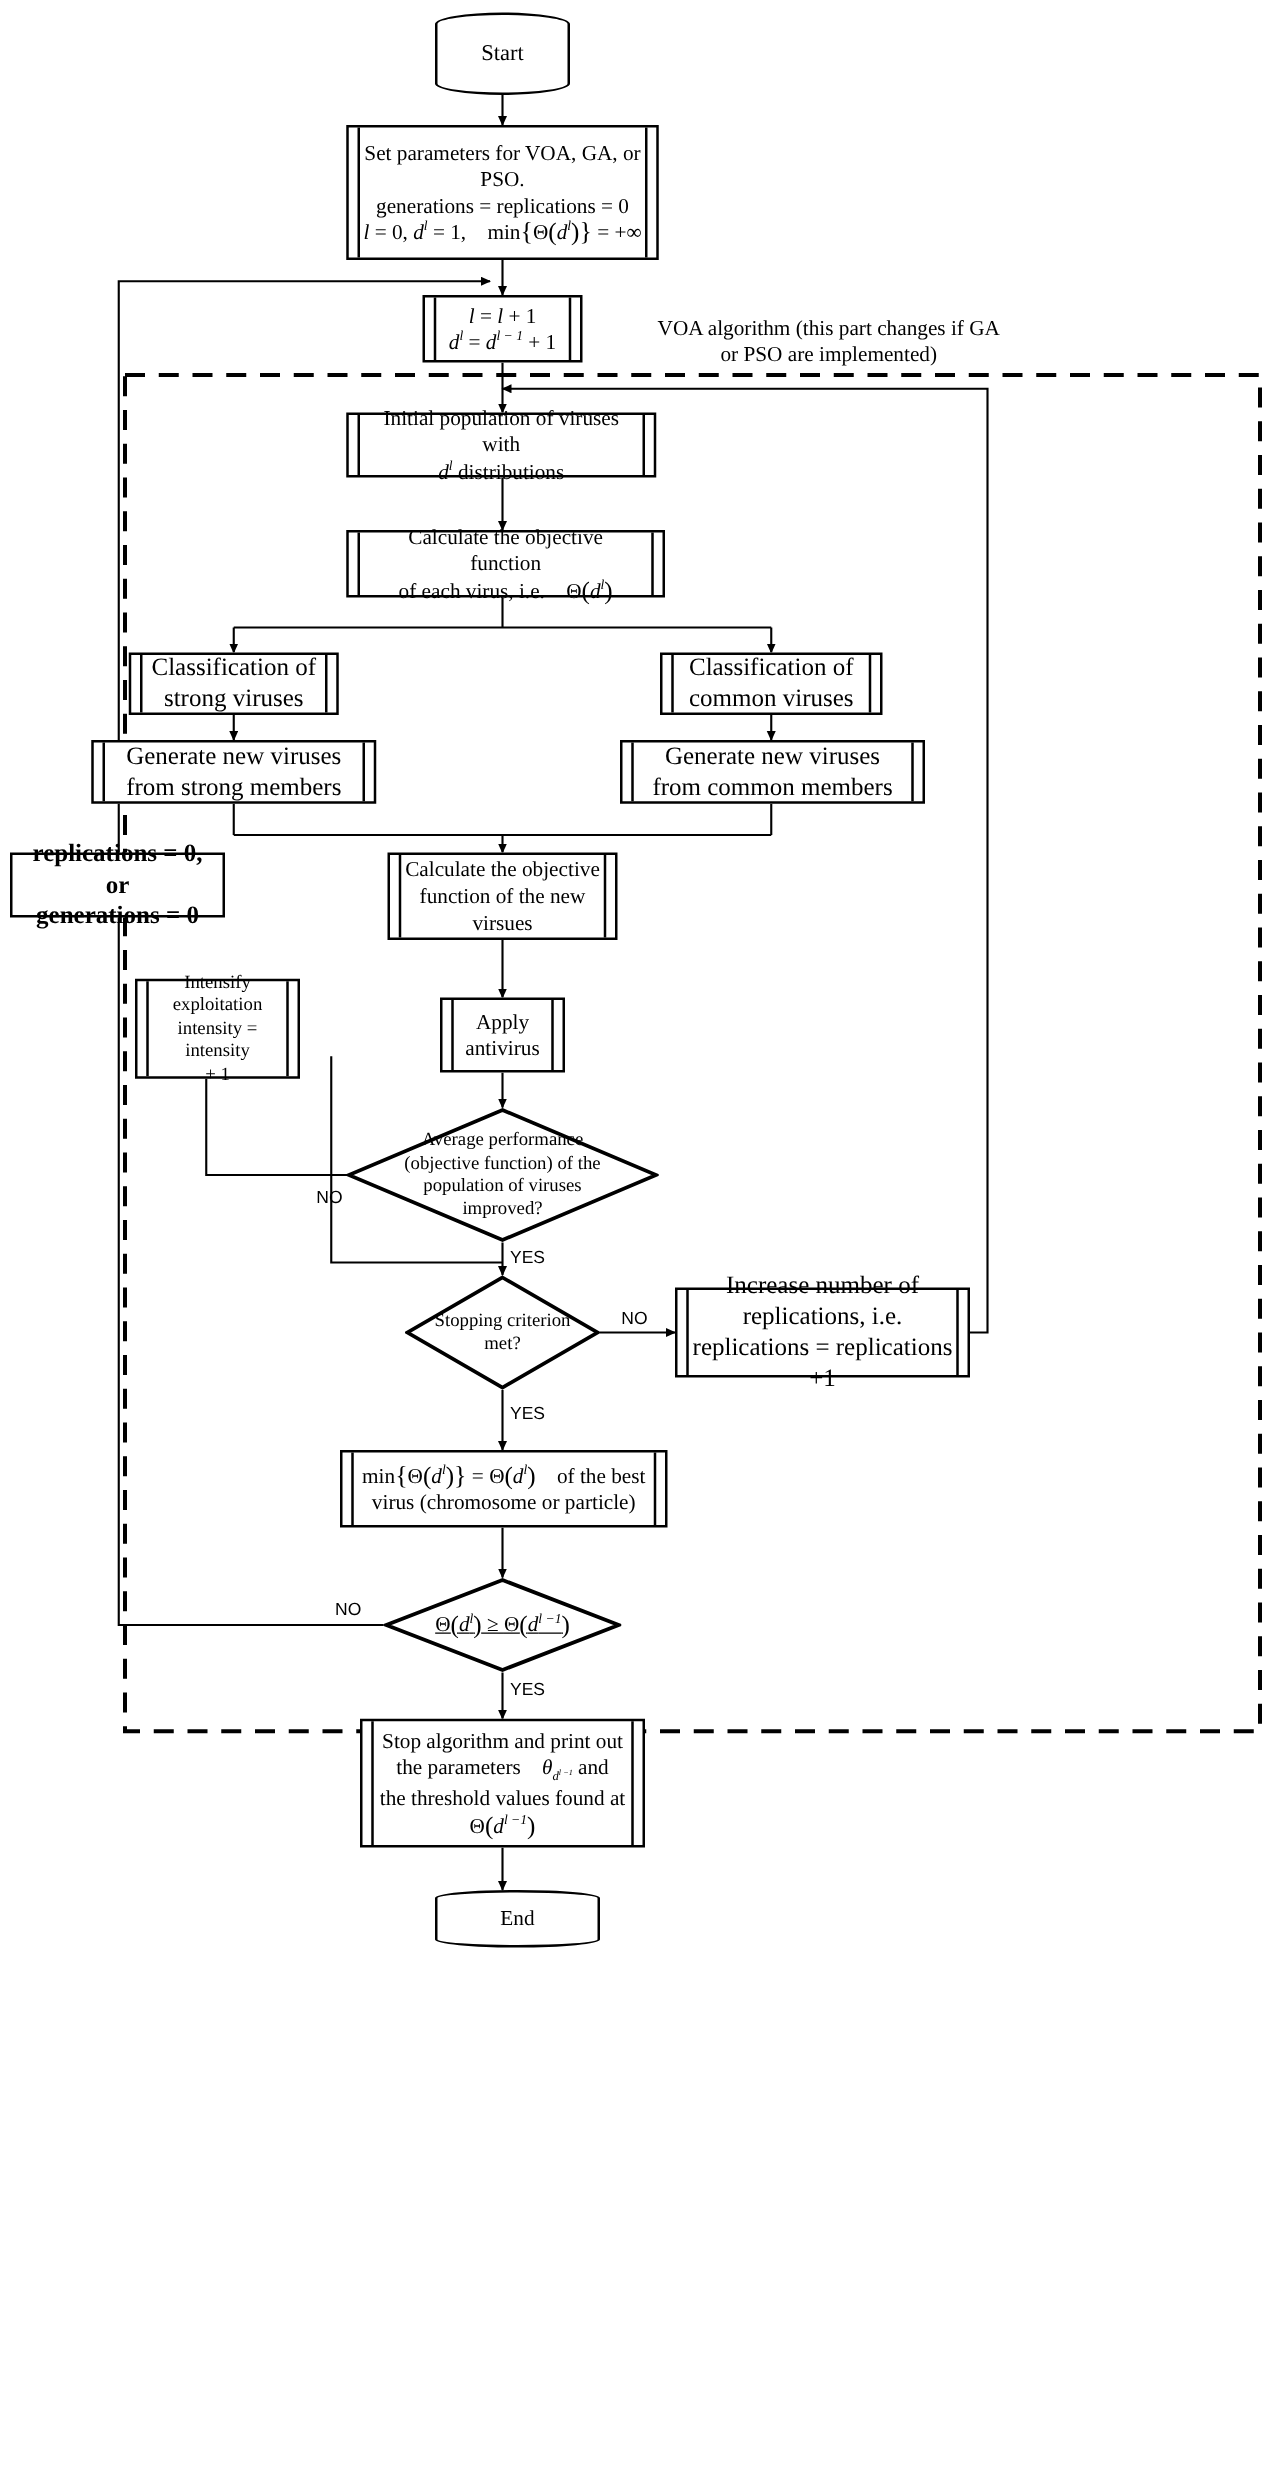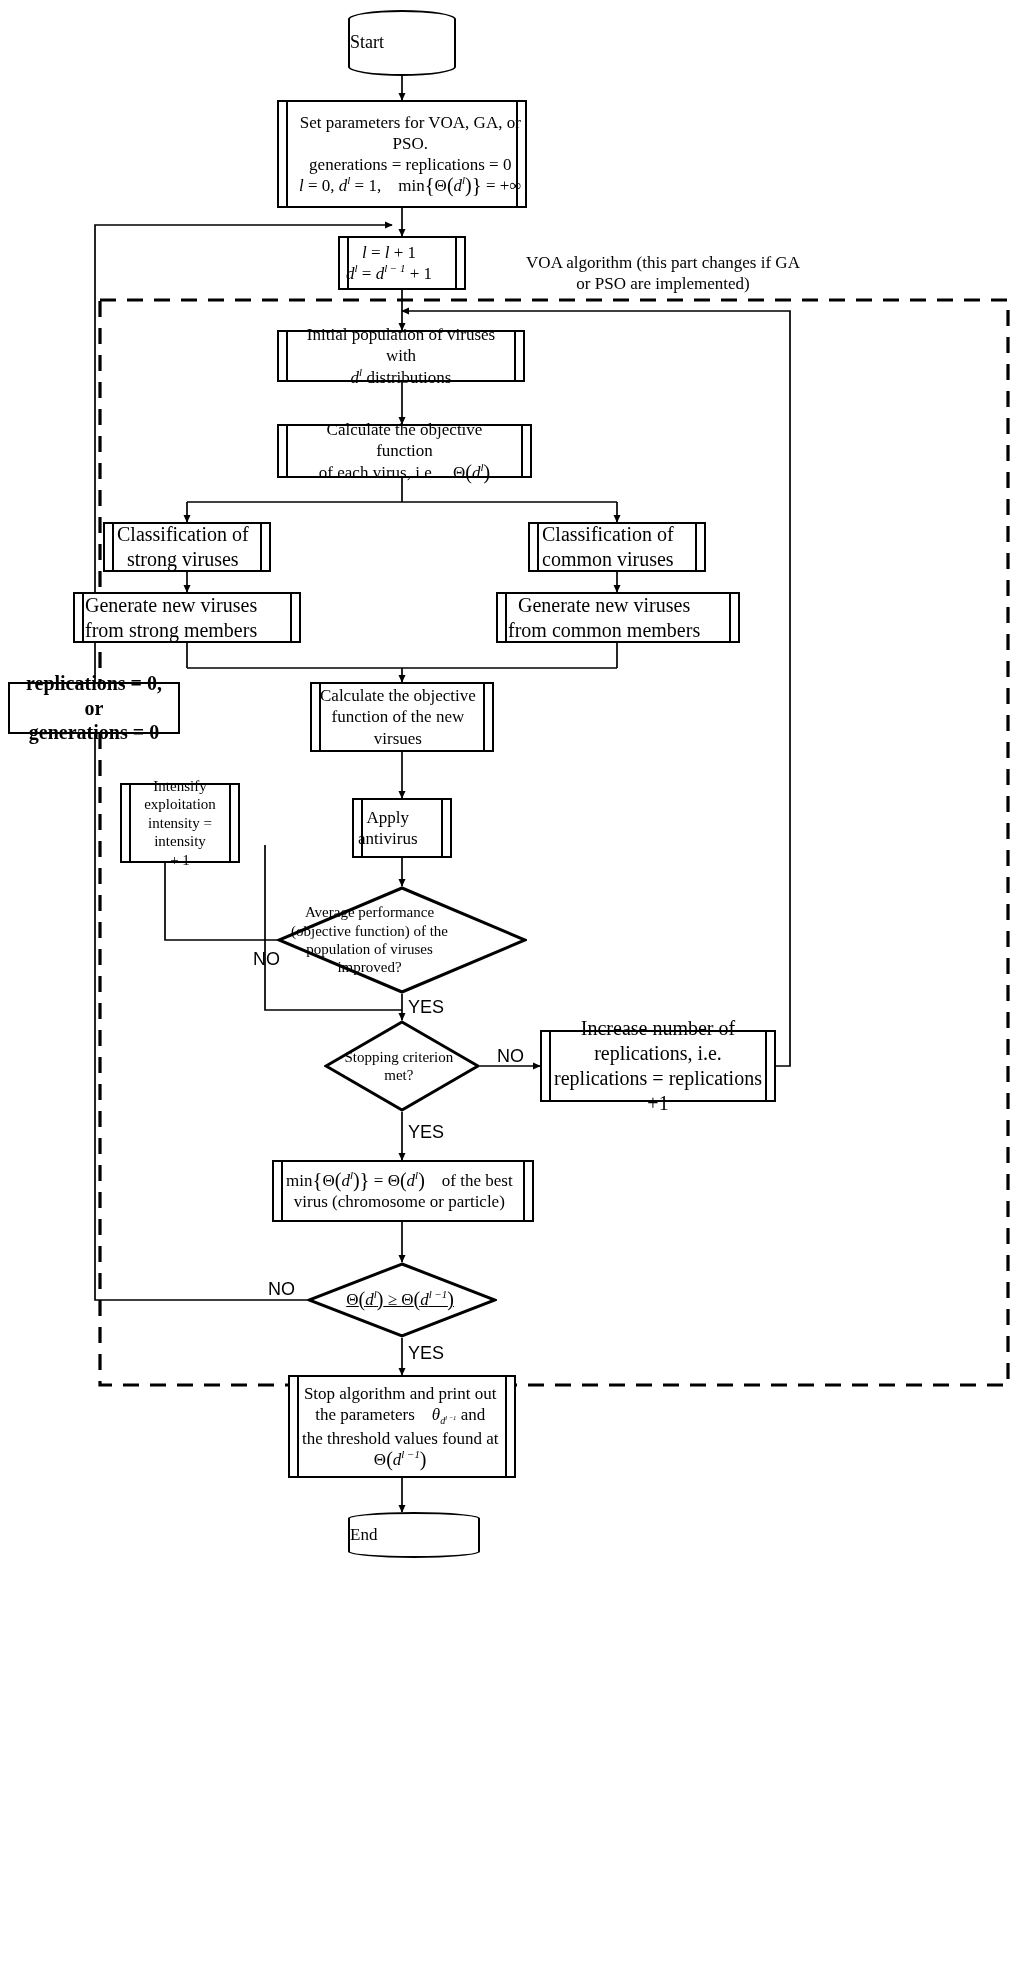--- a/index.html
+++ b/index.html
@@ -5,21 +5,21 @@
   html,body{margin:0;padding:0;background:#ffffff;}
   body{
     width:1024px;height:1978px;position:relative;overflow:hidden;
     font-family:"Liberation Serif","DejaVu Serif",serif;
     color:#000;
   }
   #canvas{position:absolute;left:0;top:0;width:1024px;height:1978px;}
   svg.layer{position:absolute;left:0;top:0;width:1024px;height:1978px;pointer-events:none;}
 
   
-  .node{position:absolute;box-sizing:border-box;display:flex;align-items:center;justify-content:flex-start;text-align:center;}
+  .node{position:absolute;box-sizing:border-box;display:flex;align-items:center;justify-content:center;text-align:center;}
 
   
   .proc{
     border:2.2px solid #000;background:#fff;
   }
   .proc .inner{
     position:absolute;left:7px;top:0;bottom:0;width:0;border-left:2.2px solid #000;
   }
   .proc .inner2{
     position:absolute;right:7px;top:0;bottom:0;width:0;border-right:2.2px solid #000;
@@ -50,21 +50,21 @@
   .fs16{font-size:20px;}
   .fs15{font-size:15px;}
   sup.s{font-size:0.64em;vertical-align:super;font-style:italic;}
   sub.s{font-size:0.60em;vertical-align:sub;font-style:italic;}
   .big{font-size:1.22em;line-height:0;position:relative;top:0.04em;}
   .paren{font-size:1.18em;line-height:0;position:relative;top:0.05em;}
 
   
   .elabel{
     position:absolute;font-family:"Liberation Sans","DejaVu Sans",sans-serif;
-    font-size:18px;color:#000;white-space:nowrap;
+    font-size:14px;color:#000;white-space:nowrap;
   }
   
   .note{
     position:absolute;font-size:17px;line-height:1.25;text-align:center;
     font-family:"Liberation Serif","DejaVu Serif",serif;white-space:pre-line;
   }
 </style>
 </head>
 <body>
 
@@ -245,21 +245,21 @@
 
   <div class="node proc fs17" style="left:352px;top:798px;width:100px;height:60px;">
     <span class="inner"></span>
     <span class="inner2"></span>
     <span class="txt" style="padding:2px 4px;">
       <span>Apply</span><br>
       <span>antivirus</span>
     </span>
   </div>
 
-  <div class="node proc fs15" style="left:120px;top:783px;width:120px;height:80px;">
+  <div class="node proc fs15" style="left:108px;top:783px;width:132px;height:80px;">
     <span class="inner"></span>
     <span class="inner2"></span>
     <span class="txt" style="padding:2px 6px;">
       <span>Intensify</span><br>
       <span>exploitation</span><br>
       <span>intensity = intensity</span><br>
       <span>+ 1</span>
     </span>
   </div>
 

